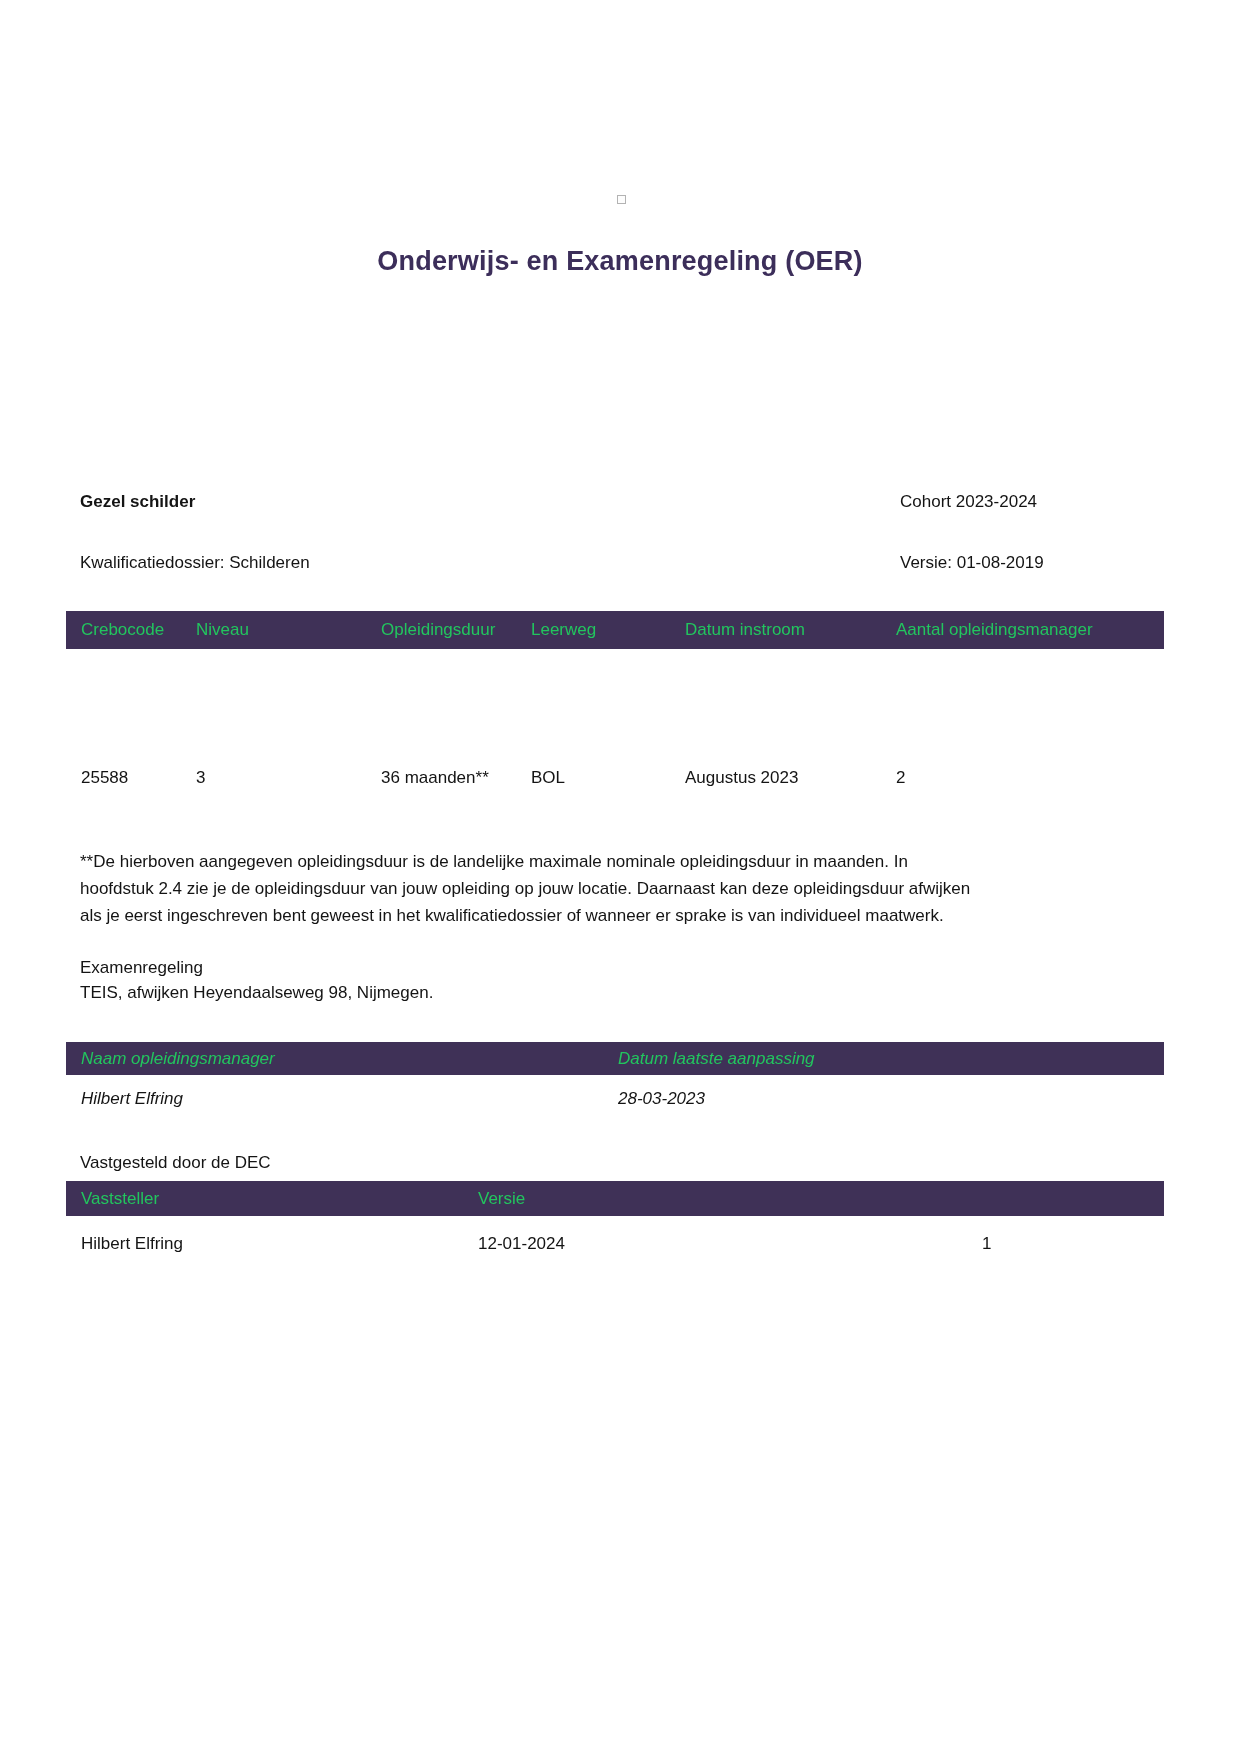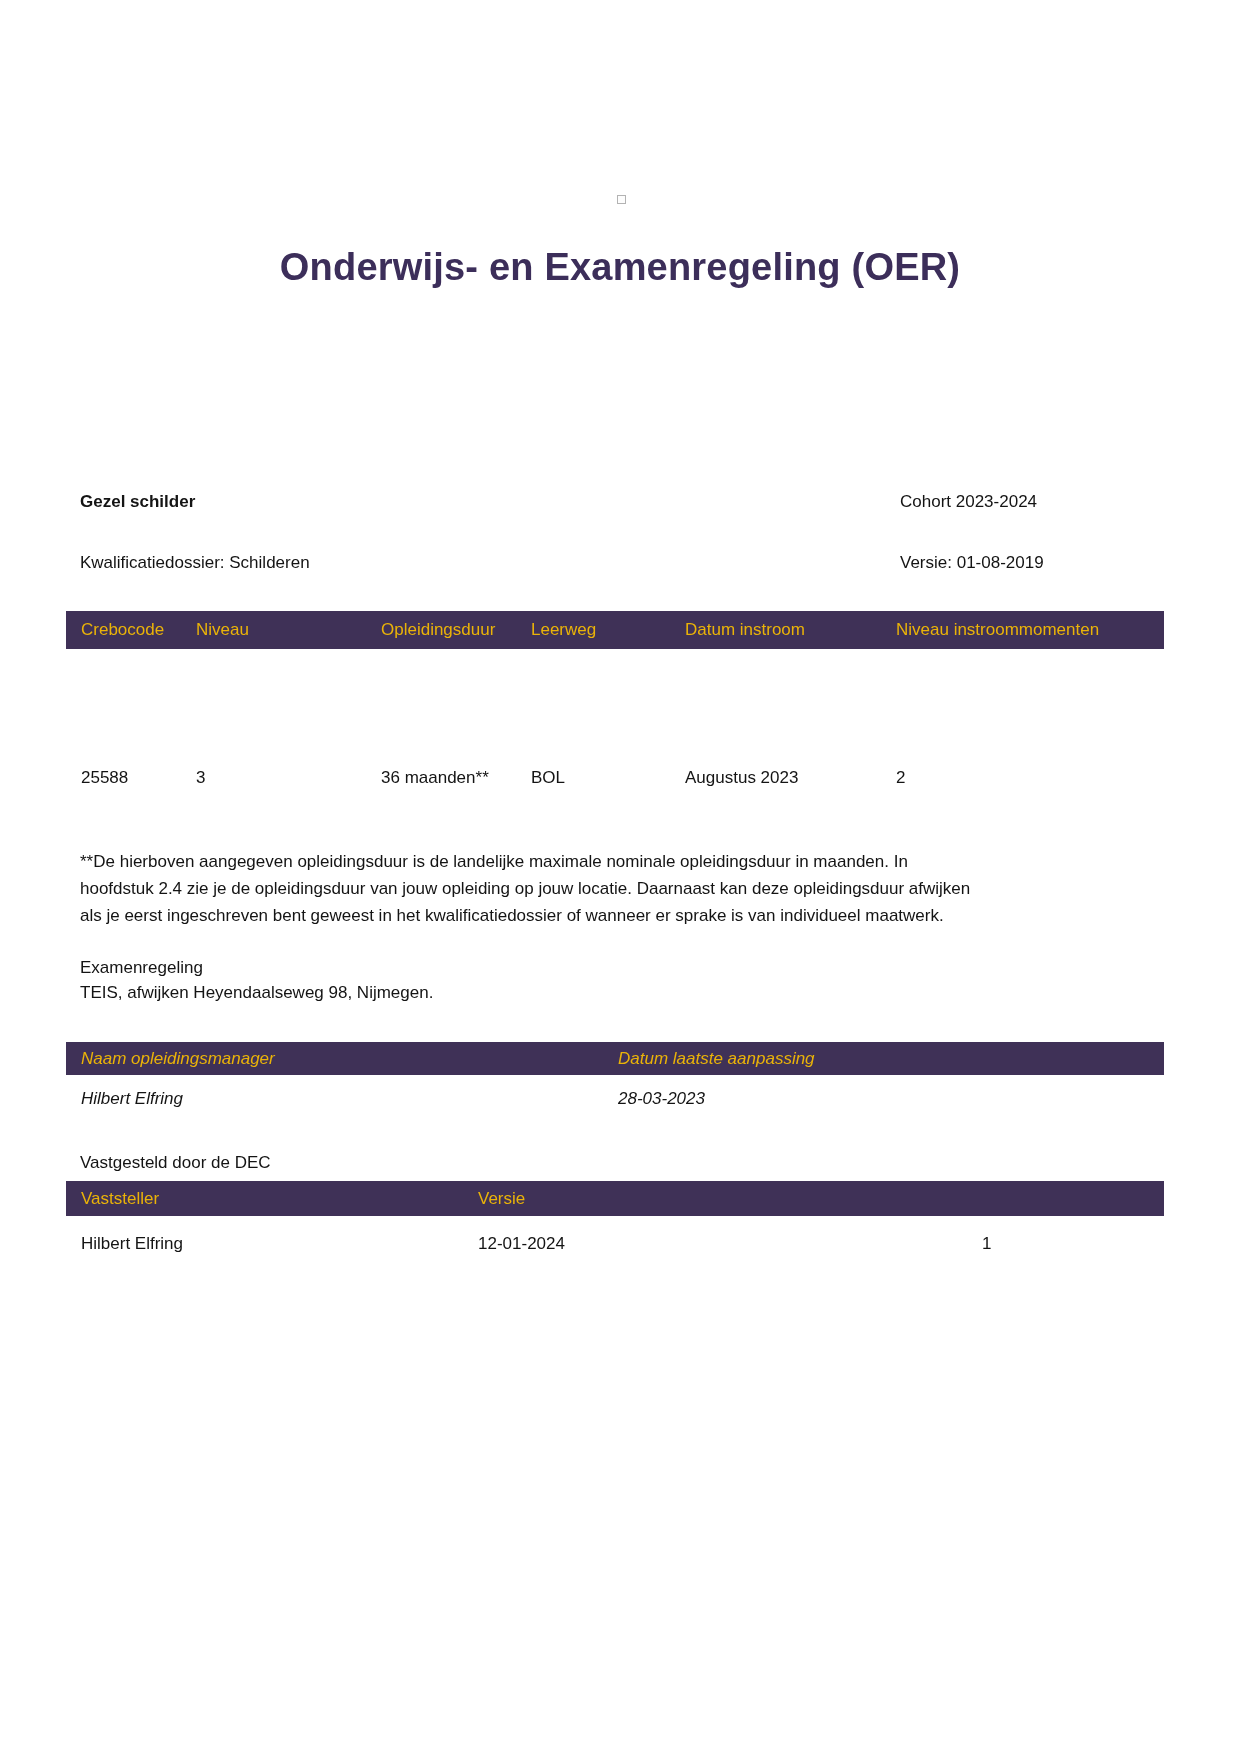--- a/index.html
+++ b/index.html
@@ -18,37 +18,37 @@
     left:617px; top:195px;
     width:7px; height:7px;
     border:1px solid #b3b3b3;
     background:#fdfdfd;
   }
   .title {
     position:absolute;
     left:0; right:0; top:246px;
     margin:0;
     text-align:center;
-    font-size:38px;
+    font-size:27px;
     font-weight:bold;
     color:#3c2e5a;
     letter-spacing:0.2px;
   }
   .line { position:absolute; white-space:nowrap; }
   .bold { font-weight:bold; }
   .program-name   { left:80px;  top:492px; }
   .cohort         { left:900px; top:492px; }
   .dossier        { left:80px;  top:553px; }
   .version        { left:900px; top:553px; }
 
   .tbl { position:absolute; left:66px; width:1098px; }
   .thead {
     display:flex;
     background:#3f3157;
-    color:#eab308;
+    color:#22c55e;
     align-items:center;
   }
   .trow { display:flex; color:#141414; }
   .c { box-sizing:border-box; padding-left:15px; white-space:nowrap; overflow:hidden; }
 
   .tbl1 { top:611px; }
   .tbl1 .thead { height:38px; }
   .tbl1 .trow  { margin-top:119px; }
   .tbl1 .c1 { width:115px; }
   .tbl1 .c2 { width:185px; }
@@ -99,21 +99,21 @@
   <div class="line dossier">Kwalificatiedossier: Schilderen</div>
   <div class="line version">Versie: 01-08-2019</div>
 
   <div class="tbl tbl1">
     <div class="thead">
       <div class="c c1">Crebocode</div>
       <div class="c c2">Niveau</div>
       <div class="c c3">Opleidingsduur</div>
       <div class="c c4">Leerweg</div>
       <div class="c c5">Datum instroom</div>
-      <div class="c c6">Niveau instroommomenten</div>
+      <div class="c c6">Aantal opleidingsmanager</div>
     </div>
     <div class="trow">
       <div class="c c1">25588</div>
       <div class="c c2">3</div>
       <div class="c c3">36 maanden**</div>
       <div class="c c4">BOL</div>
       <div class="c c5">Augustus 2023</div>
       <div class="c c6">2</div>
     </div>
   </div>

